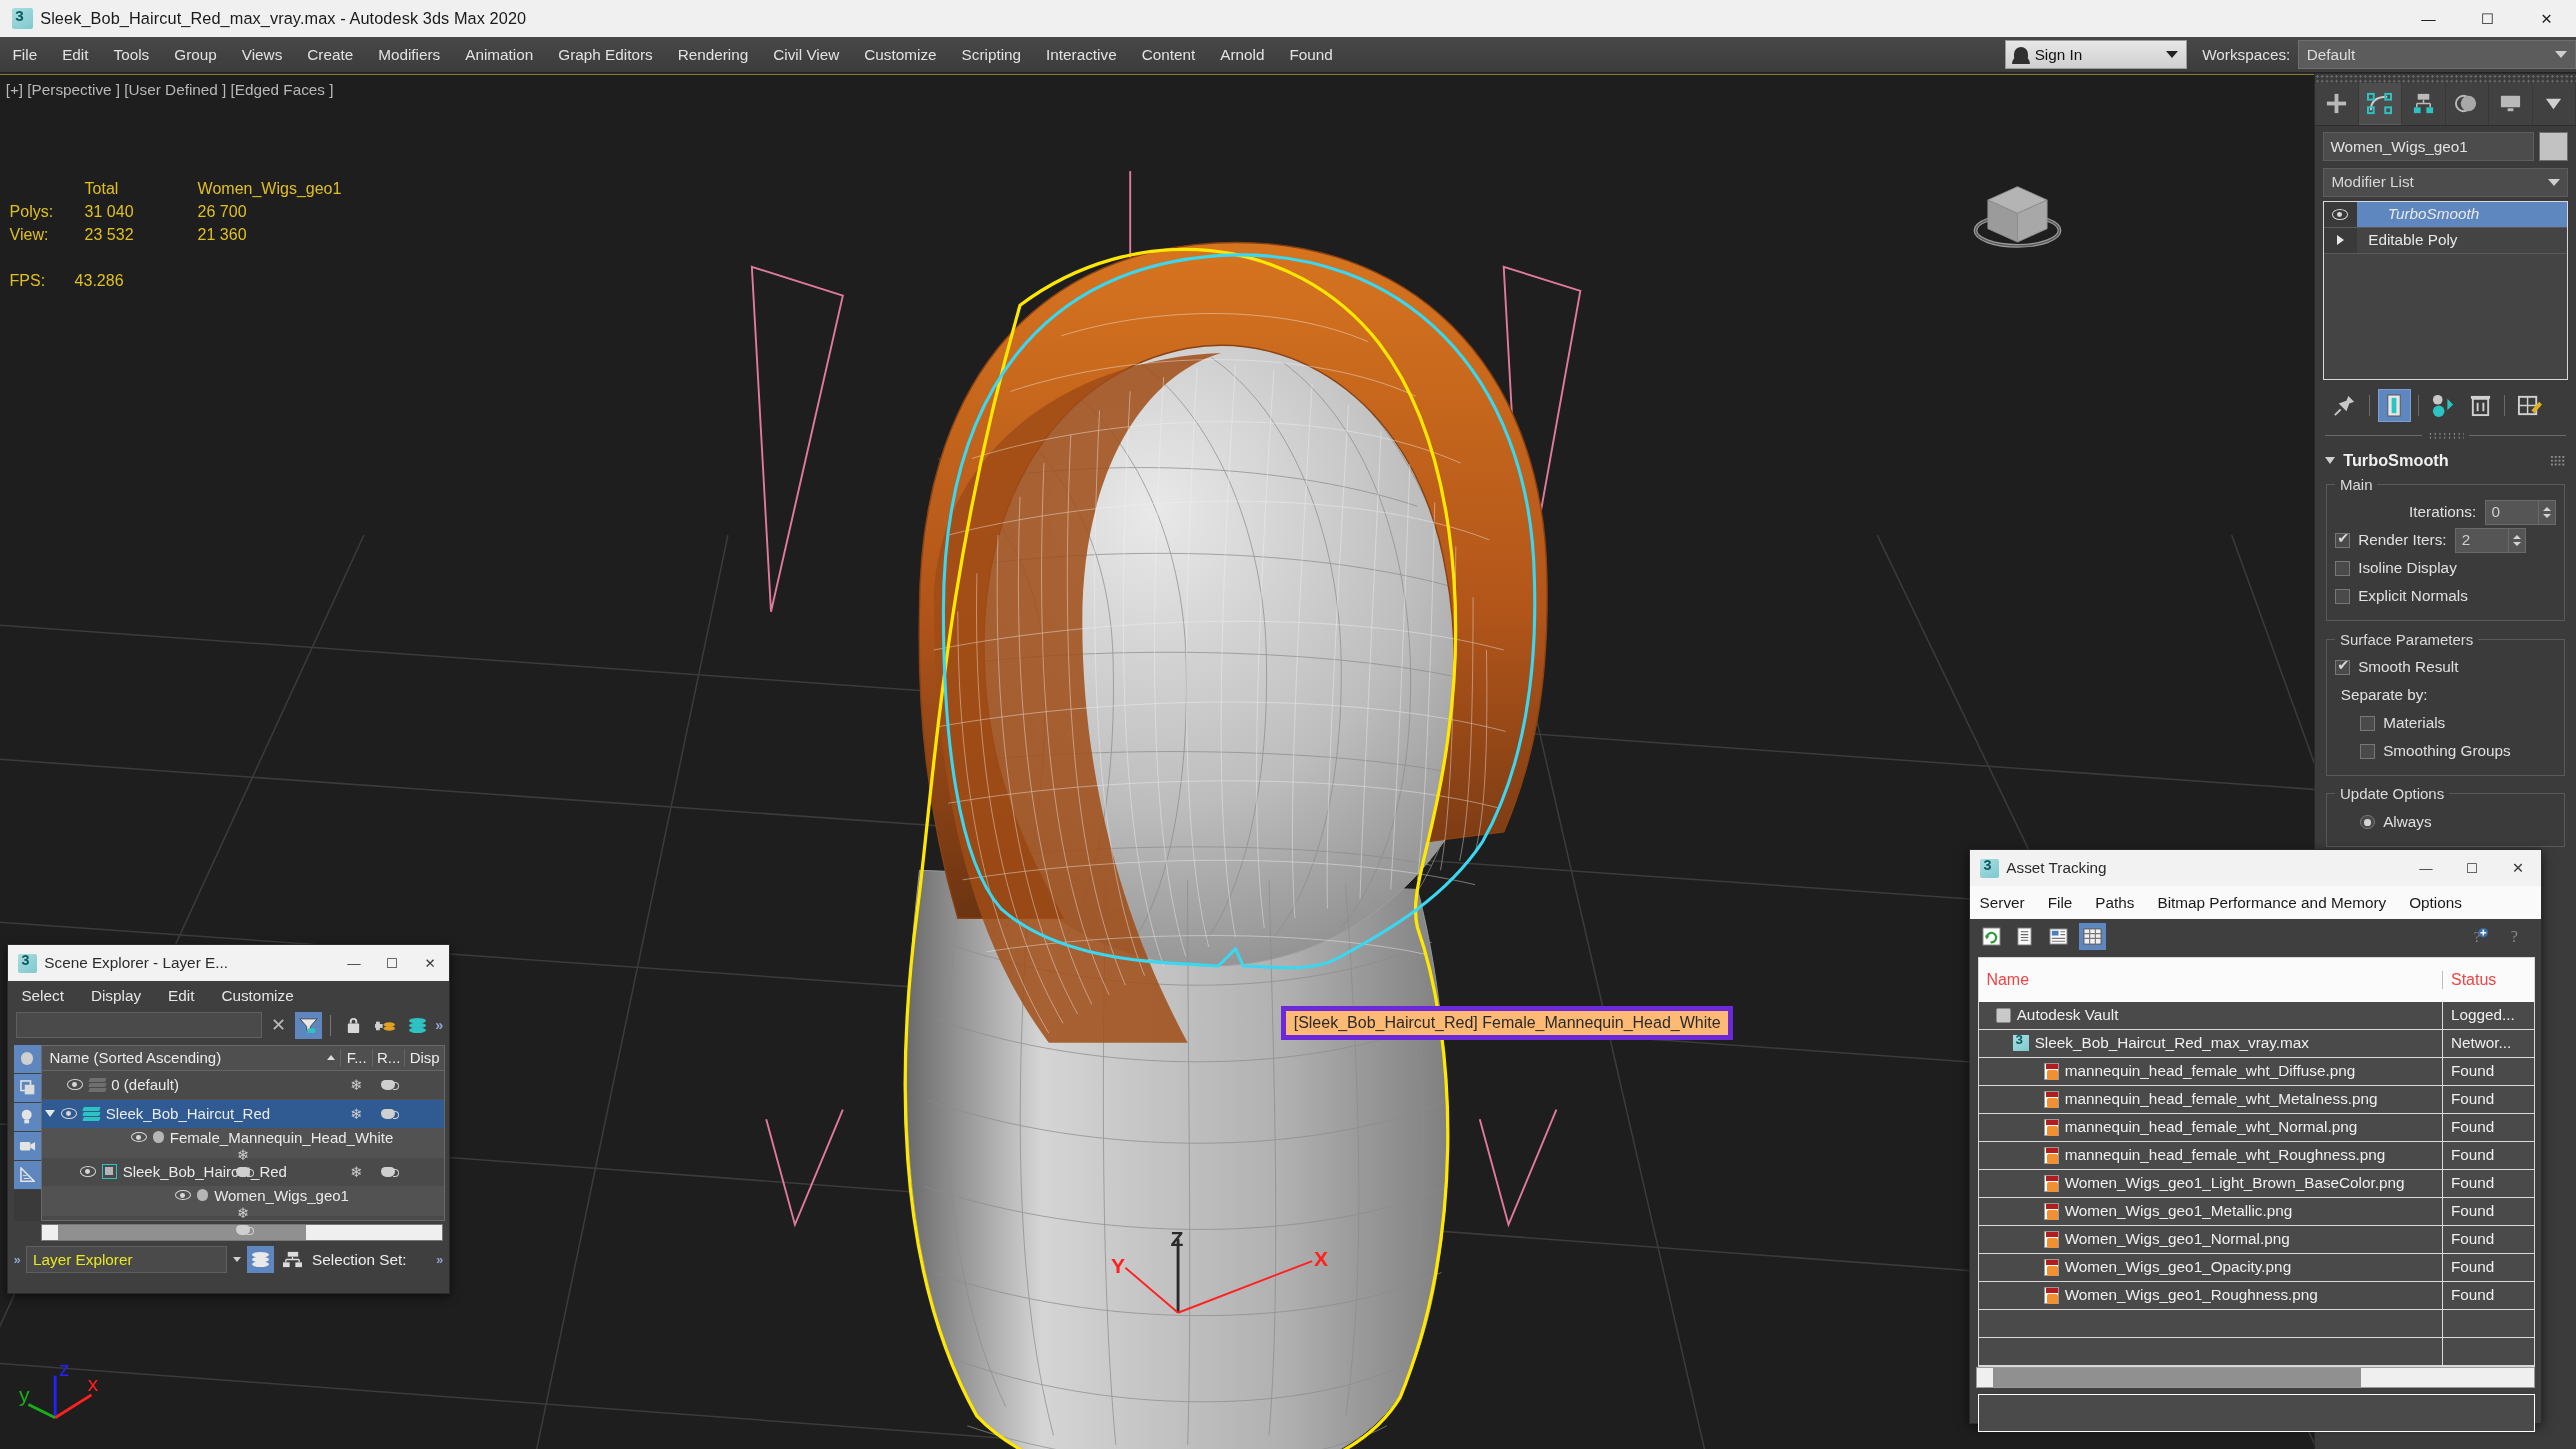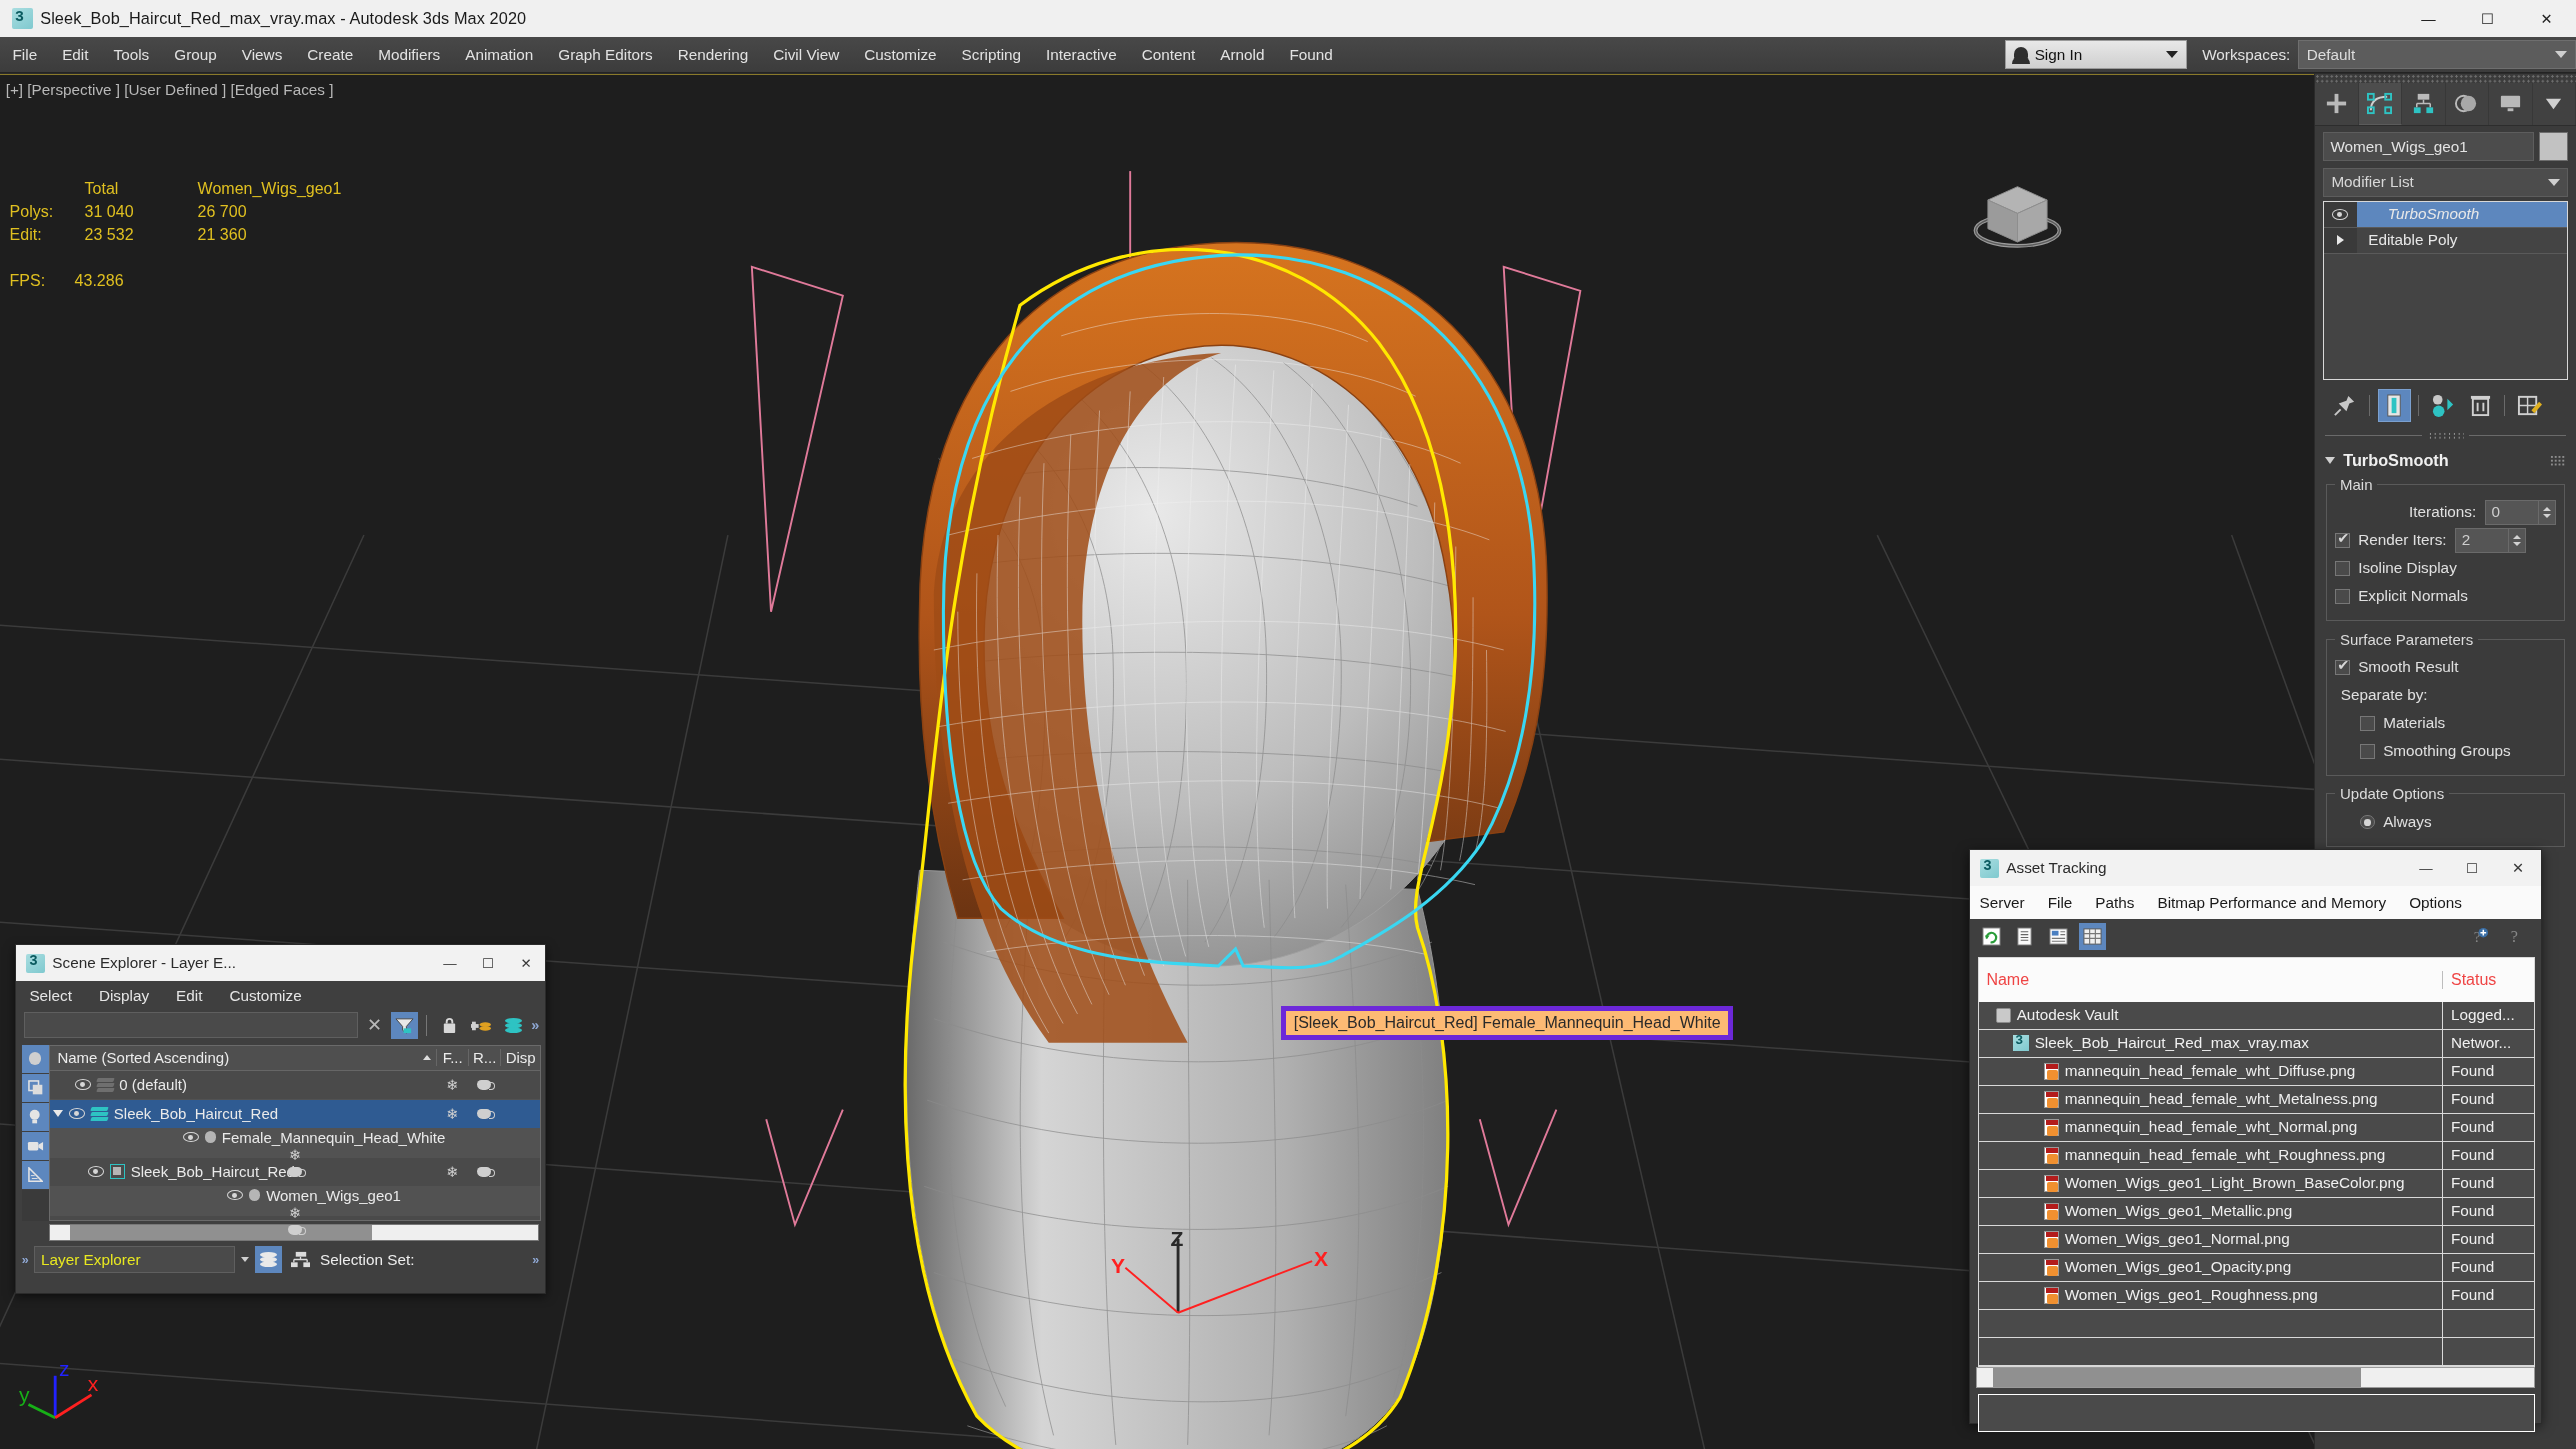--- a/index.html
+++ b/index.html
@@ -118,21 +118,21 @@
   .spin .ar i { width:0;height:0;border-left:4.8px solid transparent;border-right:4.8px solid transparent; }
   .spin .ar i.u { border-bottom:4.8px solid #d2d2d2; }
   .spin .ar i.d { border-top:4.8px solid #d2d2d2; }
   .radio { width:14.4px;height:14.4px;border-radius:50%;background:#4a4a4a;border:1px solid #777;
     margin-right:8.6px; position:relative; flex:0 0 auto;}
   .radio.on:after{content:"";position:absolute;left:2.9px;top:2.9px;width:6.7px;height:6.7px;
     border-radius:50%;background:#d5d5d5;}
   .subind { margin-left:25px; }
 
   
-  .se { position:absolute; left:15px; top:944px; width:531px; height:350px;
+  .se { position:absolute; left:7px; top:944px; width:443px; height:350px;
     background:#3f3f3f; border:1px solid #2b2b2b; box-shadow:0 2.9px 9.6px rgba(0,0,0,.6); }
   .se-title { height:36px; background:#f2f2f2; display:flex; align-items:center; }
   .se-ico { width:19px;height:19px;margin:0 7.7px 0 9.6px;
     background:linear-gradient(145deg,#a9dde0,#7fc9cf); border-radius:1.9px; position:relative;}
   .se-ico:after{content:"3";position:absolute;left:3.8px;top:-1.9px;color:#0b5b60;font-size:14.4px;font-weight:bold;}
   .se-title .t { font-size:15.3px; color:#2b2b2b; }
   .se-title .wb { margin-left:auto; display:flex; }
   .se-title .wb div { width:38px;height:36px;display:flex;align-items:center;justify-content:center;
     font-size:13.4px;color:#3a3a3a; }
   .se-menu { display:flex; height:29px; align-items:center; padding-left:13.4px; }
@@ -424,21 +424,21 @@
           <td class="c1"></td>
           <td class="c2">Total</td>
           <td>Women_Wigs_geo1</td>
         </tr>
         <tr>
           <td class="c1">Polys:</td>
           <td class="c2">31 040</td>
           <td>26 700</td>
         </tr>
         <tr>
-          <td class="c1">Edit:</td>
+          <td class="c1">View:</td>
           <td class="c2">23 532</td>
           <td>21 360</td>
         </tr>
       </tbody>
         </table>
     </div>
     <div class="vp-fps">
       <span class="lbl">FPS:</span><span>43.286</span>
     </div>
 

